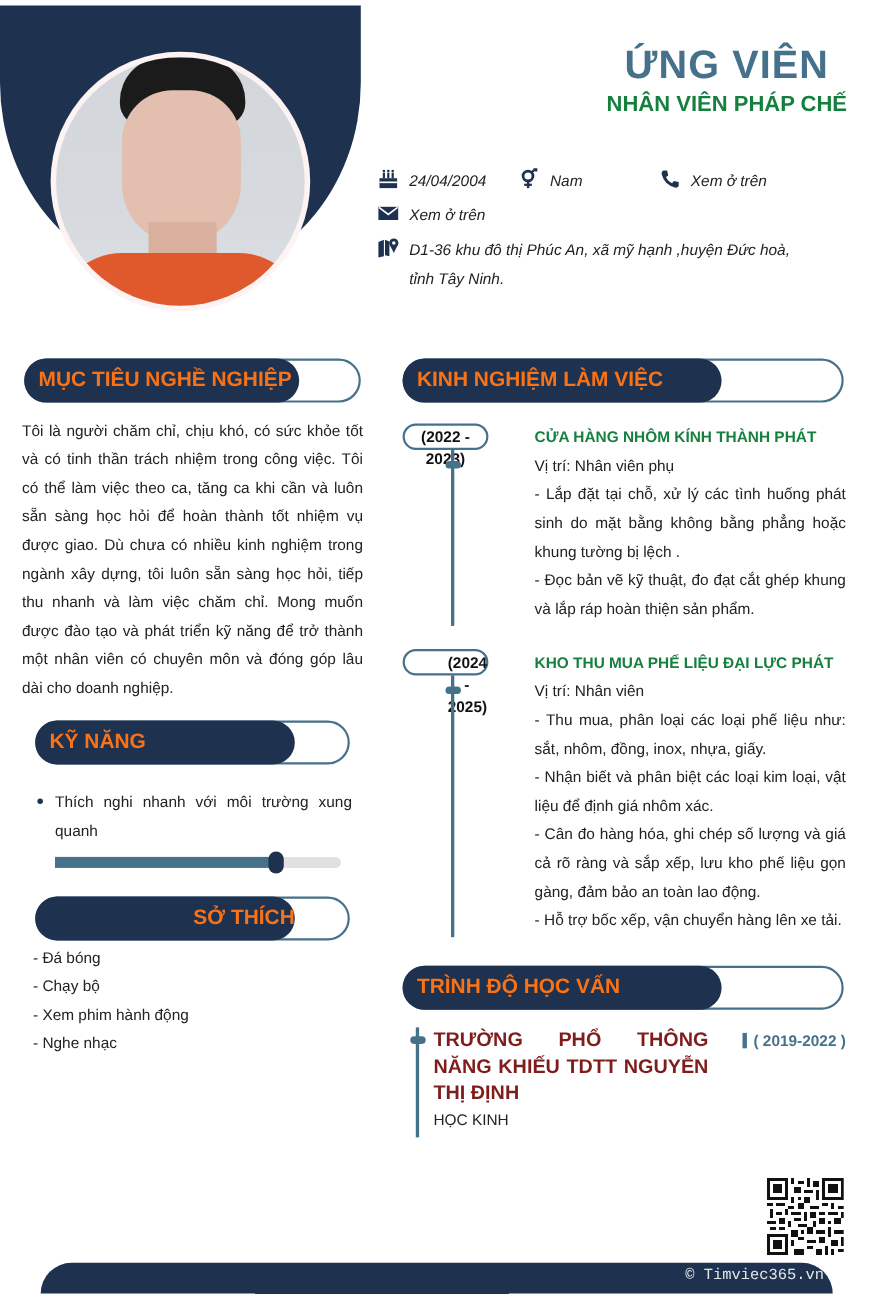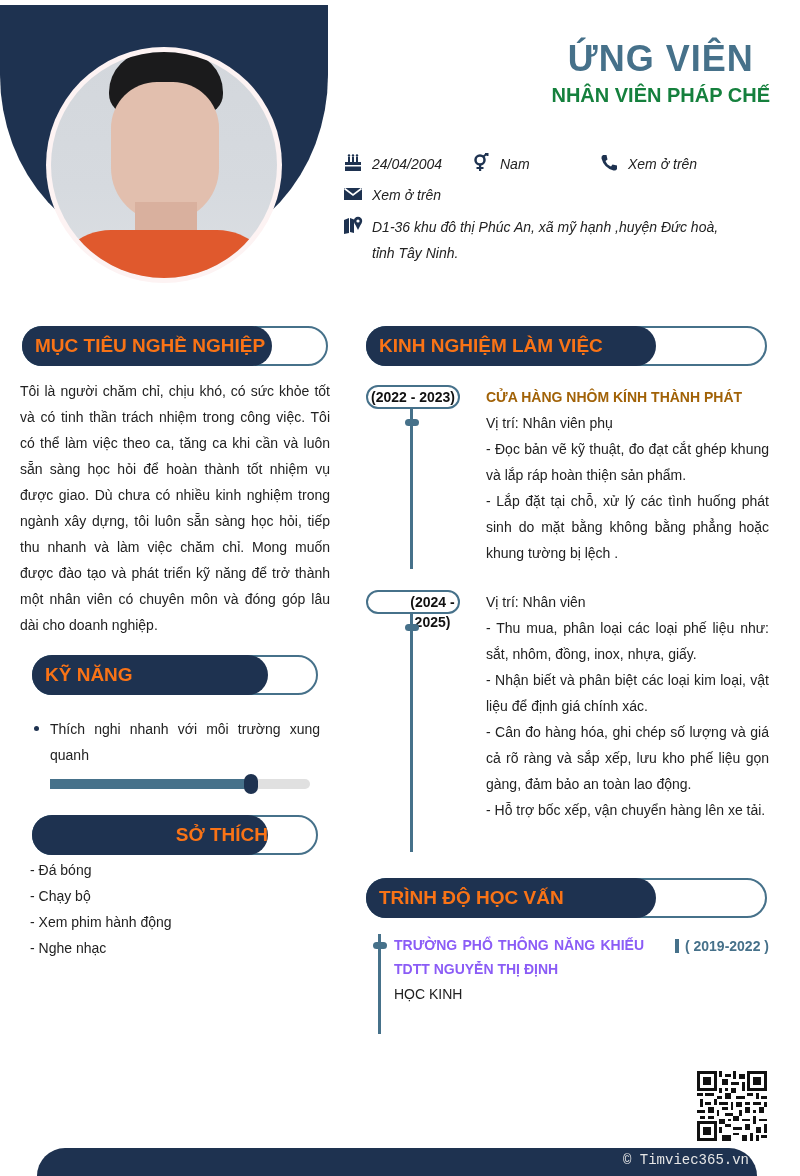--- a/index.html
+++ b/index.html
@@ -49,30 +49,30 @@
     .skill-text::before { content: ""; position: absolute; left: 2px; top: 10px; width: 5px; height: 5px; border-radius: 50%; background: #1e3250; }
     .skill-bar { position: relative; margin-left: 18px; margin-top: 11px; width: 260px; height: 10px; background: #e0e0e0; border-radius: 5px; }
     .skill-fill { position: absolute; left: 0; top: 0; height: 10px; background: #46718a; }
     .skill-knob { position: absolute; top: -5px; width: 14px; height: 20px; background: #1e3250; border-radius: 7px; }
 
     .hobbies { position: absolute; left: 30px; top: 857px; font-size: 14px; line-height: 26px; }
 
     .timeline-line { position: absolute; width: 3px; background: #46718a; }
     .timeline-dot { position: absolute; width: 14px; height: 7px; background: #46718a; border-radius: 4px; }
     .period {
-      position: absolute; left: 366px; width: 94px; height: 24px; border: 2px solid #46718a; border-radius: 12px;
+      position: absolute; left: 366px; width: 78px; height: 24px; border: 2px solid #46718a; border-radius: 12px;
       font-weight: bold; font-size: 14px; text-align: center; line-height: 20px; background: #fff; color: #111;
     }
     .job-block { position: absolute; left: 486px; width: 283px; }
-    .company { font-weight: bold; font-size: 14px; color: #a16207; line-height: 26px; }
+    .company { font-weight: bold; font-size: 14px; color: #15803d; line-height: 26px; }
     .job-line { font-size: 14px; line-height: 26px; text-align: justify; }
 
     .edu { position: absolute; left: 394px; top: 933px; width: 375px; }
     .edu-top { display: flex; justify-content: space-between; }
-    .school { font-weight: bold; font-size: 14px; color: #8b5cf6; line-height: 24px; width: 250px; text-align: justify; text-align-last: left; }
+    .school { font-weight: bold; font-size: 18px; color: #7f1d1d; line-height: 24px; width: 250px; text-align: justify; text-align-last: left; }
     .edu-period { font-weight: bold; font-size: 14px; color: #46718a; line-height: 24px; border-left: 4px solid #46718a; padding-left: 6px; height: 14px; line-height: 14px; margin-top: 6px; }
     .edu-line { font-size: 14px; line-height: 26px; }
 
     .qr { position: absolute; left: 697px; top: 1071px; width: 70px; height: 70px; }
     .footer { position: absolute; left: 37px; top: 1148px; width: 720px; height: 40px; background: #1e3250; border-radius: 28px 28px 0 0; }
     .footer-text { position: absolute; right: 8px; top: 4px; color: #e6e6e6; font-family: "Liberation Mono", monospace; font-size: 14px; }
   </style>
 </head>
 <body>
 
@@ -177,31 +177,32 @@
 <div class="sec-head" style="left:366px; top:326px; width:401px;">
   <div class="fill" style="width:290px;">KINH NGHIỆM LÀM VIỆC</div>
 </div>
 
 <div class="period" style="top:385px;">(2022 - 2023)</div>
 <div class="timeline-line" style="left:410px; top:409px; height:160px;"></div>
 <div class="timeline-dot" style="left:405px; top:419px;"></div>
 <div class="job-block" style="top:384px;">
   <div class="company">CỬA HÀNG NHÔM KÍNH THÀNH PHÁT</div>
   <div class="job-line">Vị trí: Nhân viên phụ</div>
+  <div class="job-line">- Lắp đặt tại chỗ, xử lý các tình huống phát sinh do mặt bằng không bằng phẳng hoặc khung tường bị lệch .</div>
   <div class="job-line">- Đọc bản vẽ kỹ thuật, đo đạt cắt ghép khung và lắp ráp hoàn thiện sản phẩm.</div>
-  <div class="job-line">- Lắp đặt tại chỗ, xử lý các tình huống phát sinh do mặt bằng không bằng phẳng hoặc khung tường bị lệch .</div>
 </div>
 
 <div class="period" style="top:590px;padding-left:39px;">(2024 - 2025)</div>
 <div class="timeline-line" style="left:410px; top:614px; height:238px;"></div>
 <div class="timeline-dot" style="left:405px; top:624px;"></div>
 <div class="job-block" style="top:589px;">
+  <div class="company">KHO THU MUA PHẾ LIỆU ĐẠI LỰC PHÁT</div>
   <div class="job-line">Vị trí: Nhân viên</div>
   <div class="job-line">- Thu mua, phân loại các loại phế liệu như: sắt, nhôm, đồng, inox, nhựa, giấy.</div>
-  <div class="job-line">- Nhận biết và phân biệt các loại kim loại, vật liệu để định giá chính xác.</div>
+  <div class="job-line">- Nhận biết và phân biệt các loại kim loại, vật liệu để định giá nhôm xác.</div>
   <div class="job-line">- Cân đo hàng hóa, ghi chép số lượng và giá cả rõ ràng và sắp xếp, lưu kho phế liệu gọn gàng, đảm bảo an toàn lao động.</div>
   <div class="job-line">- Hỗ trợ bốc xếp, vận chuyển hàng lên xe tải.</div>
 </div>
 
 <div class="sec-head" style="left:366px; top:878px; width:401px;">
   <div class="fill" style="width:290px;">TRÌNH ĐỘ HỌC VẤN</div>
 </div>
 <div class="timeline-line" style="left:378px; top:934px; height:100px;"></div>
 <div class="timeline-dot" style="left:373px; top:942px;"></div>
 <div class="edu">

